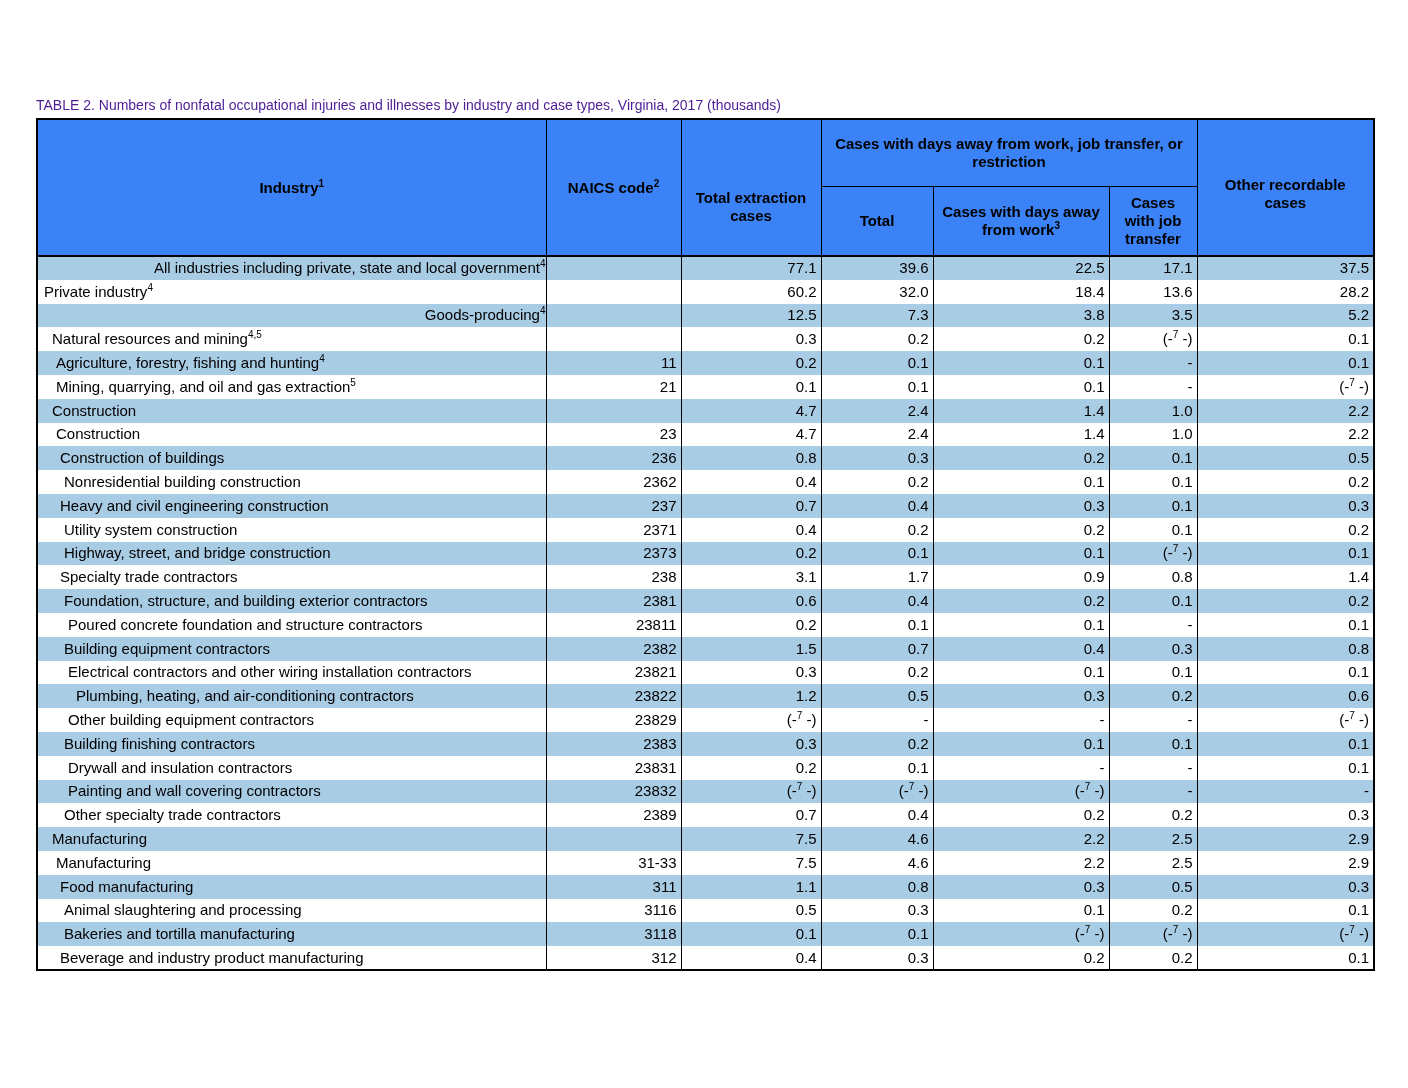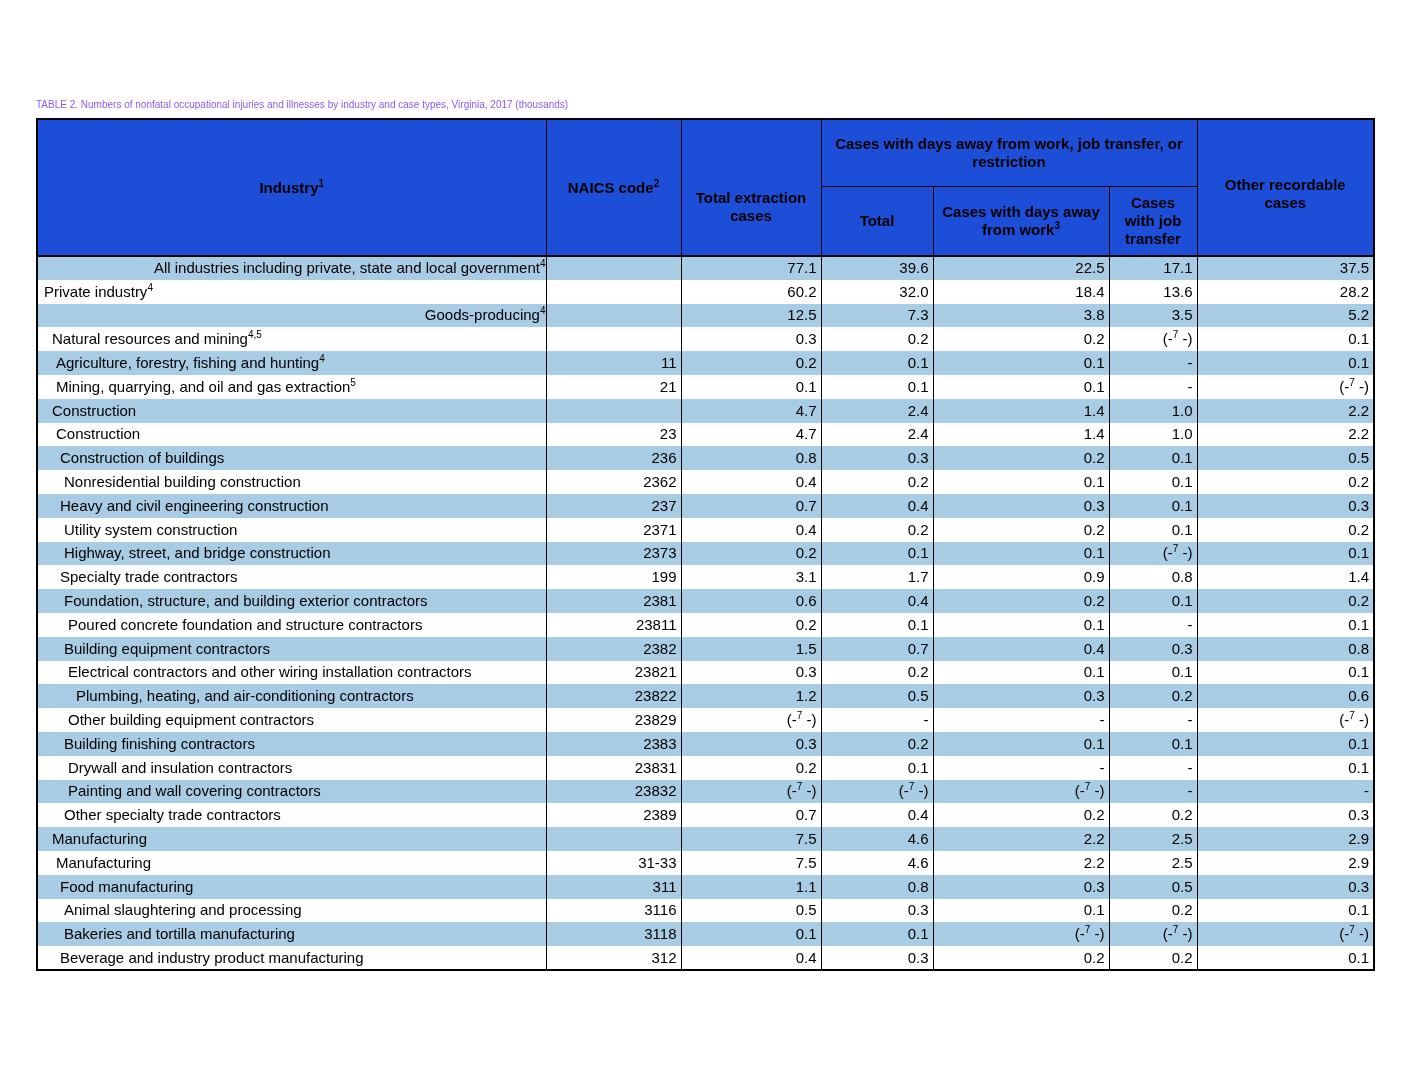--- a/index.html
+++ b/index.html
@@ -5,33 +5,33 @@
   html, body { margin: 0; padding: 0; background: #ffffff; }
   body {
     width: 1408px; height: 1088px;
     font-family: "Liberation Sans", sans-serif;
     color: #000;
   }
   .page { position: relative; width: 1408px; height: 1088px; background: #fff; overflow: hidden; }
 
   .table-title {
     position: absolute; left: 36px; top: 96px;
-    font-size: 10px; line-height: 18px; color: #8b5cf6; white-space: nowrap;
+    font-size: 14px; line-height: 18px; color: #4c1d95; white-space: nowrap;
   }
 
   table.data-table {
     position: absolute; left: 36px; top: 118px;
     width: 1337px;
     border-collapse: collapse; table-layout: fixed;
     border: 2px solid #000;
     font-size: 15px;
   }
 
   thead th {
-    background: #1d4ed8;
+    background: #3b82f6;
     border: 1.5px solid #000;
     font-weight: bold; font-size: 15px; line-height: 18px;
     text-align: center; vertical-align: middle;
     padding: 2px 6px;
   }
   thead tr.hdr-top { height: 67px; }
   thead tr.hdr-sub { height: 70px; }
   thead th.hdr-industry, thead th.hdr-naics { vertical-align: middle; }
   thead th.hdr-total-recordable { vertical-align: middle; padding-top: 40px; }
   thead th.hdr-other { vertical-align: middle; padding-top: 14px; }
@@ -196,21 +196,21 @@
       <td class="industry" style="padding-left: 26px;"><span class="ind-label">Highway, street, and bridge construction</span><sup class="ind-sup"></sup></td>
       <td class="num">2373</td>
       <td class="num">0.2</td>
       <td class="num">0.1</td>
       <td class="num">0.1</td>
       <td class="num">(-<sup>7</sup> -)</td>
       <td class="num">0.1</td>
     </tr>
         <tr>
       <td class="industry" style="padding-left: 22px;"><span class="ind-label">Specialty trade contractors</span><sup class="ind-sup"></sup></td>
-      <td class="num">199</td>
+      <td class="num">238</td>
       <td class="num">3.1</td>
       <td class="num">1.7</td>
       <td class="num">0.9</td>
       <td class="num">0.8</td>
       <td class="num">1.4</td>
     </tr>
         <tr class="shaded">
       <td class="industry" style="padding-left: 26px;"><span class="ind-label">Foundation, structure, and building exterior contractors</span><sup class="ind-sup"></sup></td>
       <td class="num">2381</td>
       <td class="num">0.6</td>

